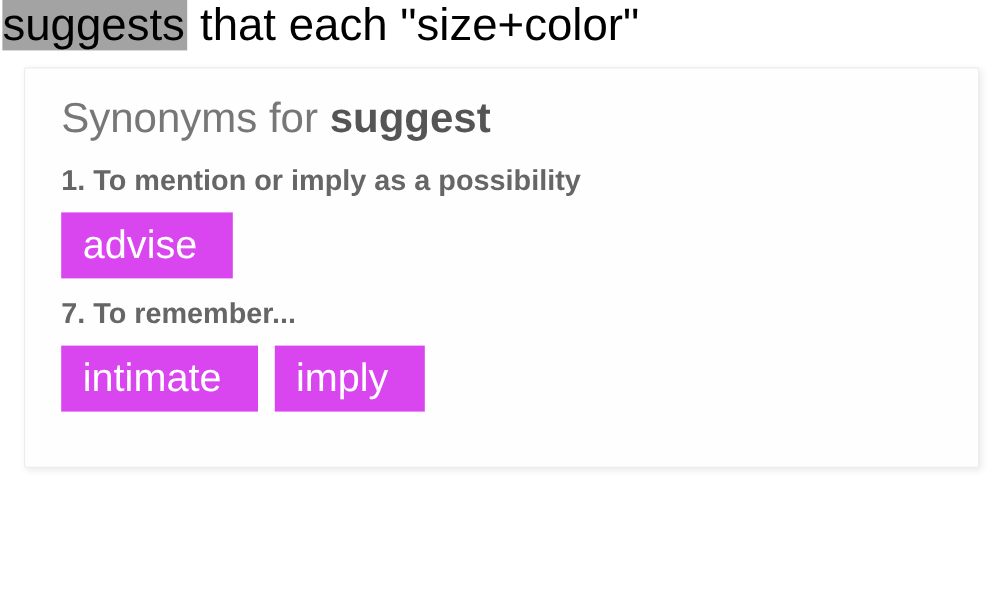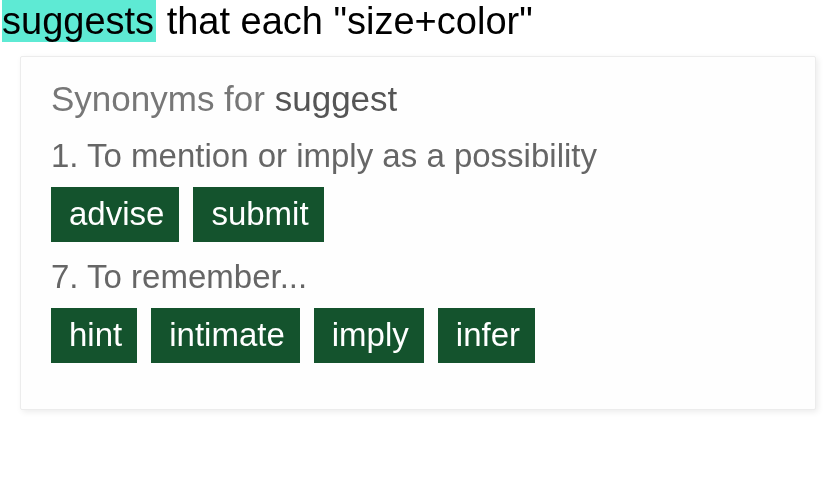--- a/index.html
+++ b/index.html
@@ -20,21 +20,21 @@
     position: absolute;
     top: 0px;
     left: 2px;
     width: 836px;
     font-size: 38px;
     line-height: 1.15;
     color: #000000;
     white-space: nowrap;
   }
   .highlight {
-    background: #5eead4;
+    background: #a3a3a3;
     color: #000;
     padding: 0 2px 0 0;
   }
   .tooltip-card {
     position: absolute;
     top: 56px;
     left: 20px;
     width: 796px;
     background: #fefefe;
     border: 1px solid #ececec;
@@ -43,43 +43,44 @@
     box-sizing: border-box;
     padding: 22px 30px 30px 30px;
   }
   .tooltip-title {
     font-size: 35px;
     color: #777777;
     margin-bottom: 18px;
   }
   .tooltip-title b {
     color: #555555;
-    font-weight: 400;
+    font-weight: 700;
   }
   .sense {
     margin-bottom: 16px;
   }
   .sense-label {
-    font-size: 33px;
+    font-size: 24px;
     color: #666666;
     margin-bottom: 12px;
+    font-weight: bold;
   }
   .chips {
     display: flex;
     flex-wrap: wrap;
     gap: 14px;
     max-width: 620px;
   }
   .chip {
     display: inline-block;
-    background: #14532d;
+    background: #d946ef;
     color: #ffffff;
     font-size: 33px;
     line-height: 1;
-    padding: 10px 15px 12px 18px;
+    padding: 10px 30px 12px 18px;
     cursor: pointer;
     user-select: none;
   }
 </style>
 </head>
 <body>
 
 <div class="stage">
 
   <div class="context-line">
@@ -89,29 +90,26 @@
   <div class="tooltip-card">
 
     <div class="tooltip-title">
       <span>Synonyms for </span><b>suggest</b>
     </div>
 
     <div class="sense">
       <div class="sense-label">1. To mention or imply as a possibility</div>
       <div class="chips">
         <span class="chip">advise</span>
-        <span class="chip">submit</span>
       </div>
     </div>
 
     <div class="sense">
       <div class="sense-label">7. To remember...</div>
       <div class="chips">
-        <span class="chip">hint</span>
         <span class="chip">intimate</span>
         <span class="chip">imply</span>
-        <span class="chip">infer</span>
       </div>
     </div>
 
   </div>
 
 </div>
 
 </body></html>

